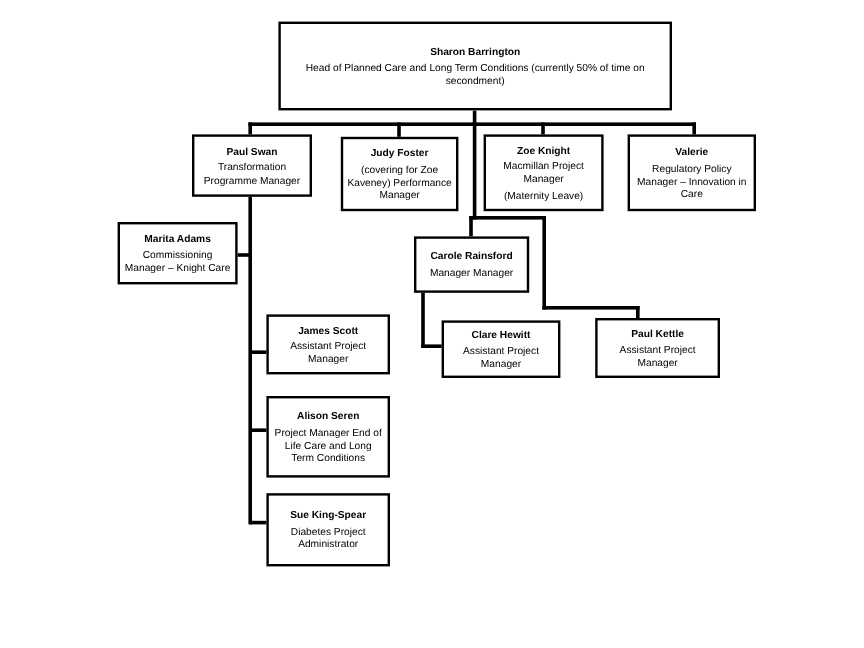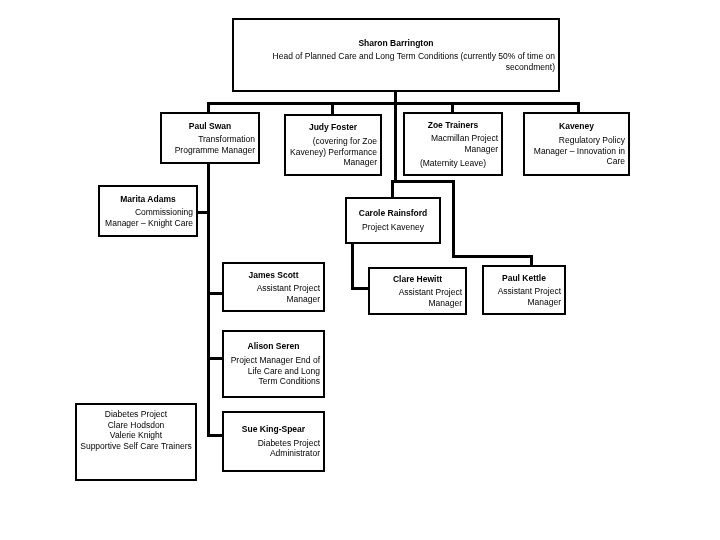--- a/index.html
+++ b/index.html
@@ -19,21 +19,21 @@
     display:flex;
     flex-direction:column;
     align-items:center;
     justify-content:center;
     text-align:center;
     font-size:8.5px;
     line-height:1.25;
     padding:2px 3px;
   }
   .box .nm{font-weight:bold;}
-  .box .rl{margin-top:3px;text-align:right;}
+  .box .rl{margin-top:3px;}
   .box .nt{margin-top:3px;}
   .box.toplist{justify-content:flex-start;padding-top:4px;}
   .box.toplist div{margin-top:0;}
   .line{position:absolute;background:#000;}
 </style>
 </head>
 <body>
 
 <div id="canvas">
 
@@ -66,65 +66,59 @@
     <div class="nm">Paul Swan</div>
     <div class="rl">Transformation Programme Manager</div>
   </div>
 
   <div class="box" style="left:284px;top:114px;width:98px;height:62px">
     <div class="nm">Judy Foster</div>
     <div class="rl">(covering for Zoe Kaveney) Performance Manager</div>
   </div>
 
   <div class="box" style="left:403px;top:112px;width:100px;height:64px">
-    <div class="nm">Zoe Trainers</div>
+    <div class="nm">Zoe Knight</div>
     <div class="rl">Macmillan Project Manager</div>
     <div class="nt">(Maternity Leave)</div>
   </div>
 
   <div class="box" style="left:523px;top:112px;width:107px;height:64px">
-    <div class="nm">Kaveney</div>
+    <div class="nm">Valerie</div>
     <div class="rl">Regulatory Policy Manager – Innovation in Care</div>
   </div>
 
   <div class="box" style="left:98px;top:185px;width:100px;height:52px">
     <div class="nm">Marita Adams</div>
     <div class="rl">Commissioning Manager – Knight Care</div>
   </div>
 
   <div class="box" style="left:345px;top:197px;width:96px;height:47px">
     <div class="nm">Carole Rainsford</div>
-    <div class="rl">Project Kaveney</div>
+    <div class="rl">Manager Manager</div>
   </div>
 
   <div class="box" style="left:222px;top:262px;width:103px;height:50px">
     <div class="nm">James Scott</div>
     <div class="rl">Assistant Project Manager</div>
   </div>
 
   <div class="box" style="left:368px;top:267px;width:99px;height:48px">
     <div class="nm">Clare Hewitt</div>
     <div class="rl">Assistant Project Manager</div>
   </div>
 
-  <div class="box" style="left:482px;top:265px;width:84px;height:50px">
+  <div class="box" style="left:496px;top:265px;width:104px;height:50px">
     <div class="nm">Paul Kettle</div>
     <div class="rl">Assistant Project Manager</div>
   </div>
 
   <div class="box" style="left:222px;top:330px;width:103px;height:68px">
     <div class="nm">Alison Seren</div>
     <div class="rl">Project Manager End of Life Care and Long Term Conditions</div>
   </div>
 
   <div class="box" style="left:222px;top:411px;width:103px;height:61px">
     <div class="nm">Sue King-Spear</div>
     <div class="rl">Diabetes Project Administrator</div>
   </div>
 
-  <div class="box toplist" style="left:75px;top:403px;width:122px;height:78px">
-    <div>Diabetes Project</div>
-    <div>Clare Hodsdon</div>
-    <div>Valerie Knight</div>
-    <div>Supportive Self Care Trainers</div>
-  </div>
 
 </div>
 
 </body></html>

